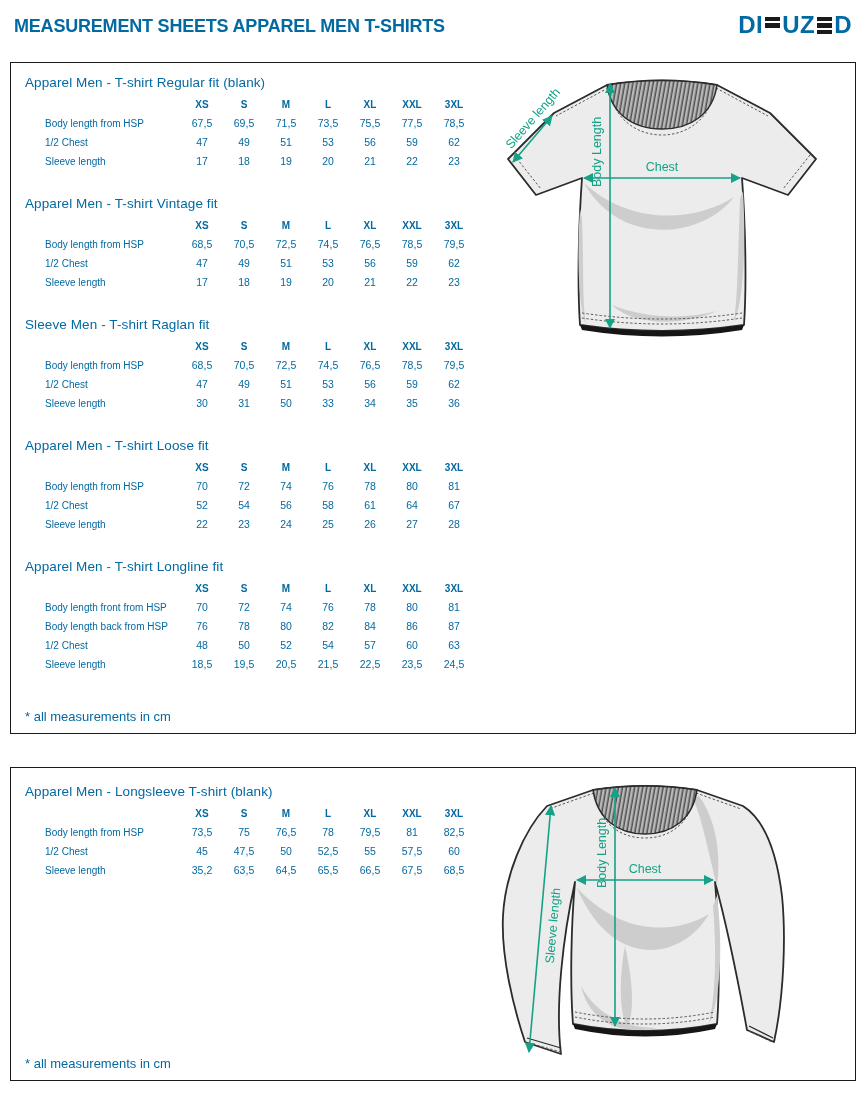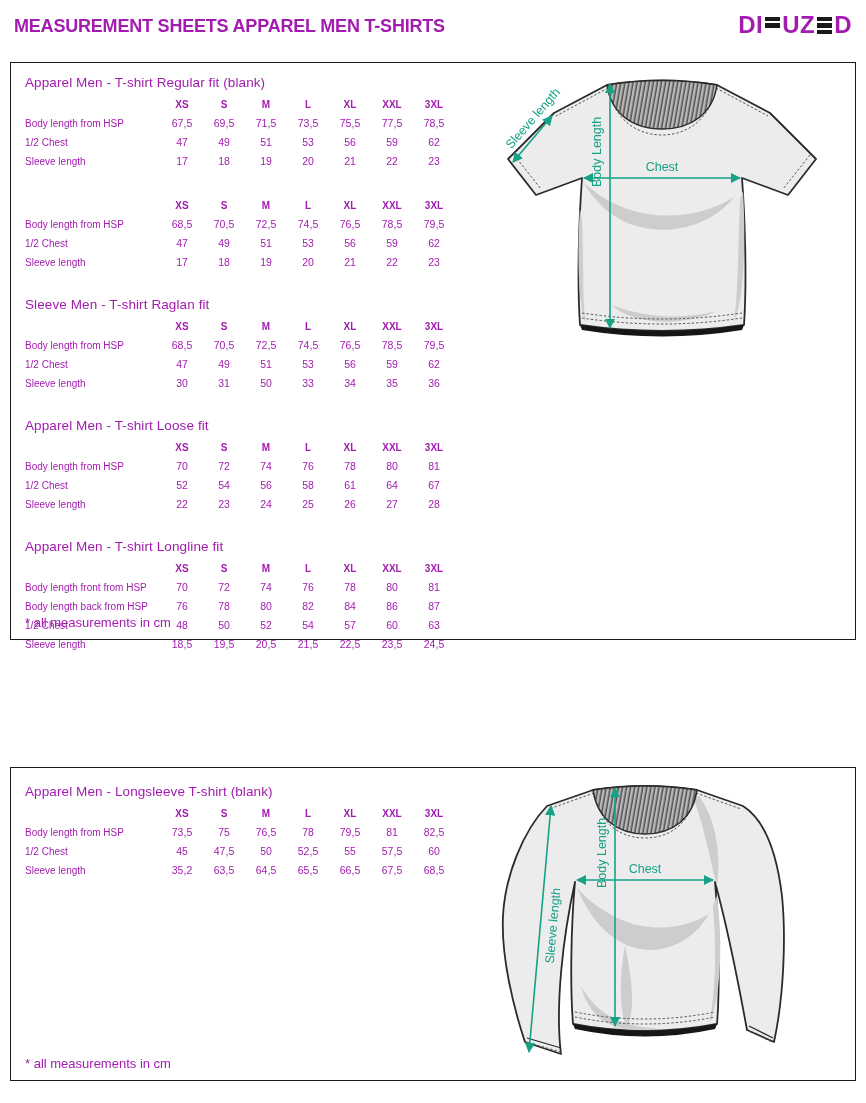--- a/index.html
+++ b/index.html
@@ -1,40 +1,40 @@
 <!DOCTYPE html>
 <html><head>
 <meta charset="utf-8">
 <style>
   html,body{margin:0;padding:0;background:#fff;}
   .page{position:relative;width:866px;height:1103px;background:#fff;
-        font-family:"Liberation Sans",sans-serif;color:#a21caf;overflow:hidden;}
+        font-family:"Liberation Sans",sans-serif;color:#0369a1;overflow:hidden;}
 
   
   .header-title{position:absolute;left:14px;top:16px;font-size:18px;font-weight:bold;
                 letter-spacing:-0.2px;}
   .logo{position:absolute;right:14px;top:13px;display:flex;align-items:flex-start;}
   .logo .lt{font-size:24px;font-weight:bold;line-height:1;letter-spacing:0.5px;}
   .logo .glyph{position:relative;width:15px;height:17px;margin:4px 2px 0 2px;}
   .logo .glyph b{position:absolute;left:0;width:100%;height:4.3px;background:#1a1a1a;}
   .logo .glyph.f b:nth-child(1){top:0;} .logo .glyph.f b:nth-child(2){top:6.3px;}
   .logo .glyph.e b:nth-child(1){top:0;} .logo .glyph.e b:nth-child(2){top:6.3px;}
   .logo .glyph.e b:nth-child(3){top:12.6px;}
 
   
   .panel{position:absolute;left:10px;width:846px;border:1.6px solid #1a1a1a;
          box-sizing:border-box;background:#fff;}
-  #panel1{top:62px;height:578px;}
+  #panel1{top:62px;height:672px;}
   #panel2{top:767px;height:314px;}
 
   .tables{position:absolute;left:14px;top:12px;}
   #panel2 .tables{top:16px;}
   .table-block{margin-bottom:25px;}
   .table-title{font-size:13.5px;letter-spacing:0.1px;margin:0 0 5px 0;}
-  .grid{display:grid;grid-template-columns:136px repeat(7,42px);}
+  .grid{display:grid;grid-template-columns:136px repeat(7,42px);margin-left:20px;}
   .cell{height:19px;line-height:19px;font-size:10.5px;text-align:center;white-space:nowrap;}
   .cell.size-h{font-weight:bold;font-size:10px;}
   .cell.label{text-align:left;padding-right:10px;font-size:10px;}
   .footnote{position:absolute;left:14px;bottom:9px;font-size:13px;}
 
   .diagram{position:absolute;}
   #diagram1{right:8px;top:6px;}
   #diagram2{right:8px;top:8px;}
   .diagram text{font-family:"Liberation Sans",sans-serif;}
 </style>
@@ -94,20 +94,21 @@
             <div class="cell ">17</div>
             <div class="cell ">18</div>
             <div class="cell ">19</div>
             <div class="cell ">20</div>
             <div class="cell ">21</div>
             <div class="cell ">22</div>
             <div class="cell ">23</div>
           </div>
         </div>
         <div class="table-block">
+          <div class="table-title">Apparel Men - T-shirt Vintage fit</div>
           <div class="grid">
             <div class="cell label"></div>
             <div class="cell size-h">XS</div>
             <div class="cell size-h">S</div>
             <div class="cell size-h">M</div>
             <div class="cell size-h">L</div>
             <div class="cell size-h">XL</div>
             <div class="cell size-h">XXL</div>
             <div class="cell size-h">3XL</div>
             <div class="cell label">Body length from HSP</div>

